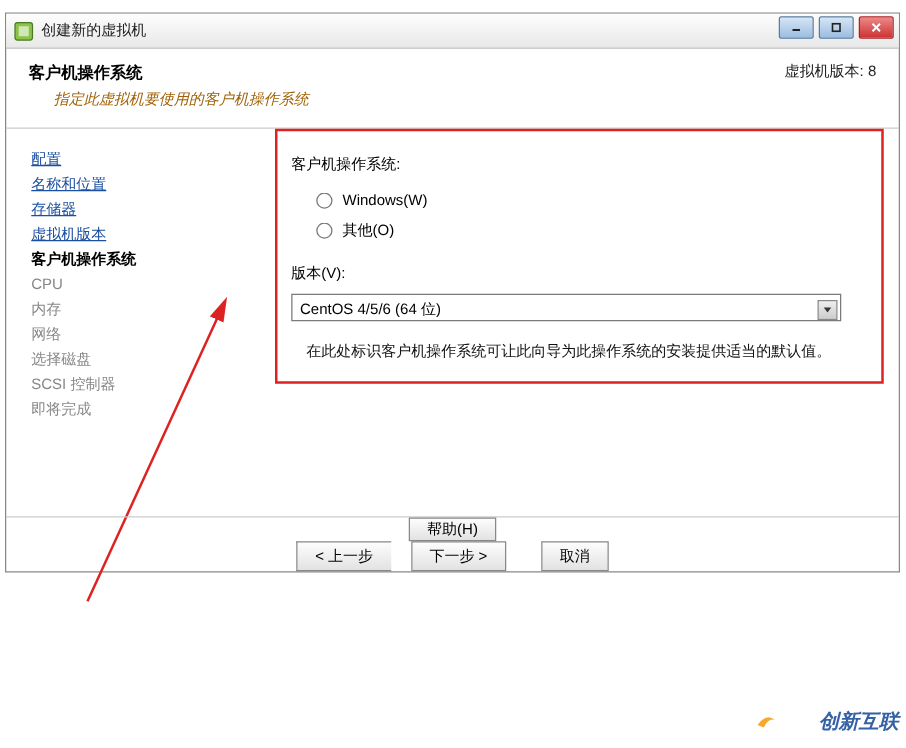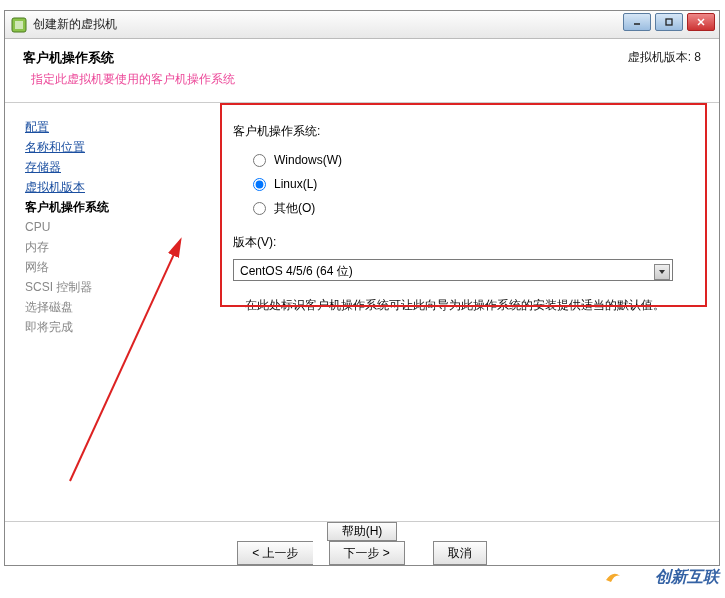--- a/index.html
+++ b/index.html
@@ -1,29 +1,29 @@
 <!DOCTYPE html>
 <html><head>
 <meta charset="utf-8">
 <style>
   * { box-sizing: border-box; margin: 0; padding: 0; }
   body { font-family: "Microsoft YaHei", Tahoma, Arial, sans-serif; font-size: 12px; background: #fff; width: 725px; height: 598px; position: relative; overflow: hidden; }
 
-  .window { position: absolute; left: 4px; top: 10px; width: 716px; height: 556px; border: 1px solid #888; background: #fff; }
+  .window { position: absolute; left: 4px; top: 10px; width: 716px; height: 448px; border: 1px solid #888; background: #fff; }
 
   .titlebar { height: 28px; background: linear-gradient(to bottom, #fdfdfd, #e8e8e8); border-bottom: 1px solid #bbb; display: flex; align-items: center; padding: 0 6px; position: relative; }
   .titlebar .app-icon { width: 16px; height: 16px; display: inline-flex; align-items: center; justify-content: center; margin-right: 6px; }
   .titlebar .title-text { font-size: 12px; color: #222; }
   .titlebar .winbtns { position: absolute; right: 4px; top: 2px; display: flex; gap: 4px; }
   .winbtn { width: 28px; height: 18px; border: 1px solid #5a7ca0; border-radius: 2px; background: linear-gradient(to bottom, #d6e6f6, #9bbde0); display: flex; align-items: center; justify-content: center; font-size: 10px; color: #1a1a1a; cursor: pointer; }
   .winbtn.close { background: linear-gradient(to bottom, #e88, #c33); border-color: #a22; color: #fff; font-weight: bold; }
 
   .header-area { padding: 10px 18px 14px 18px; border-bottom: 1px solid #ccc; display: flex; justify-content: space-between; align-items: flex-start; }
   .header-left .heading { font-weight: bold; font-size: 13px; color: #000; margin-bottom: 4px; }
-  .header-left .subheading { font-size: 12px; color: #ec4899; margin-left: 8px; }
+  .header-left .subheading { font-size: 12px; color: #a16207; margin-left: 20px; font-style: italic; }
   .header-right { font-size: 12px; color: #222; }
 
   .body-area { display: flex; height: 455px; gap: 48px; }
   .sidebar { width: 170px; padding: 14px 10px 10px 20px; }
   .sidebar a { display: block; color: #1b4fa0; text-decoration: underline; font-size: 12px; line-height: 20px; cursor: pointer; }
   .sidebar .current-step { display: block; color: #000; font-weight: bold; font-size: 12px; line-height: 20px; text-decoration: none; }
   .sidebar .future-step { display: block; color: #888; font-size: 12px; line-height: 20px; }
 
   .main-panel { flex: 1; padding: 20px 30px 10px 10px; position: relative; }
   .highlight-box { position: absolute; left: -3px; top: 0px; width: 487px; height: 204px; border: 2px solid #d22; pointer-events: none; }
@@ -96,37 +96,33 @@
 
     <div class="sidebar">
       <a>配置</a>
       <a>名称和位置</a>
       <a>存储器</a>
       <a>虚拟机版本</a>
       <span class="current-step">客户机操作系统</span>
       <span class="future-step">CPU</span>
       <span class="future-step">内存</span>
       <span class="future-step">网络</span>
+      <span class="future-step">选择磁盘</span>
       <span class="future-step">SCSI 控制器</span>
-      <span class="future-step">选择磁盘</span>
       <span class="future-step">即将完成</span>
     </div>
 
     <div class="main-panel">
       <div class="highlight-box"></div>
 
       <div class="group-label">客户机操作系统:</div>
       <div class="radio-group">
         <label class="radio-row">
           <input type="radio" name="os" style="">
           <span>Windows(W)</span>
-        </label>
-        <label class="radio-row">
-          <input type="radio" name="os" checked="" style="">
-          <span>Linux(L)</span>
         </label>
         <label class="radio-row">
           <input type="radio" name="os" style="">
           <span>其他(O)</span>
         </label>
       </div>
 
       <div class="group-label">版本(V):</div>
       <div class="select-wrap">
         <div class="faux-select">

